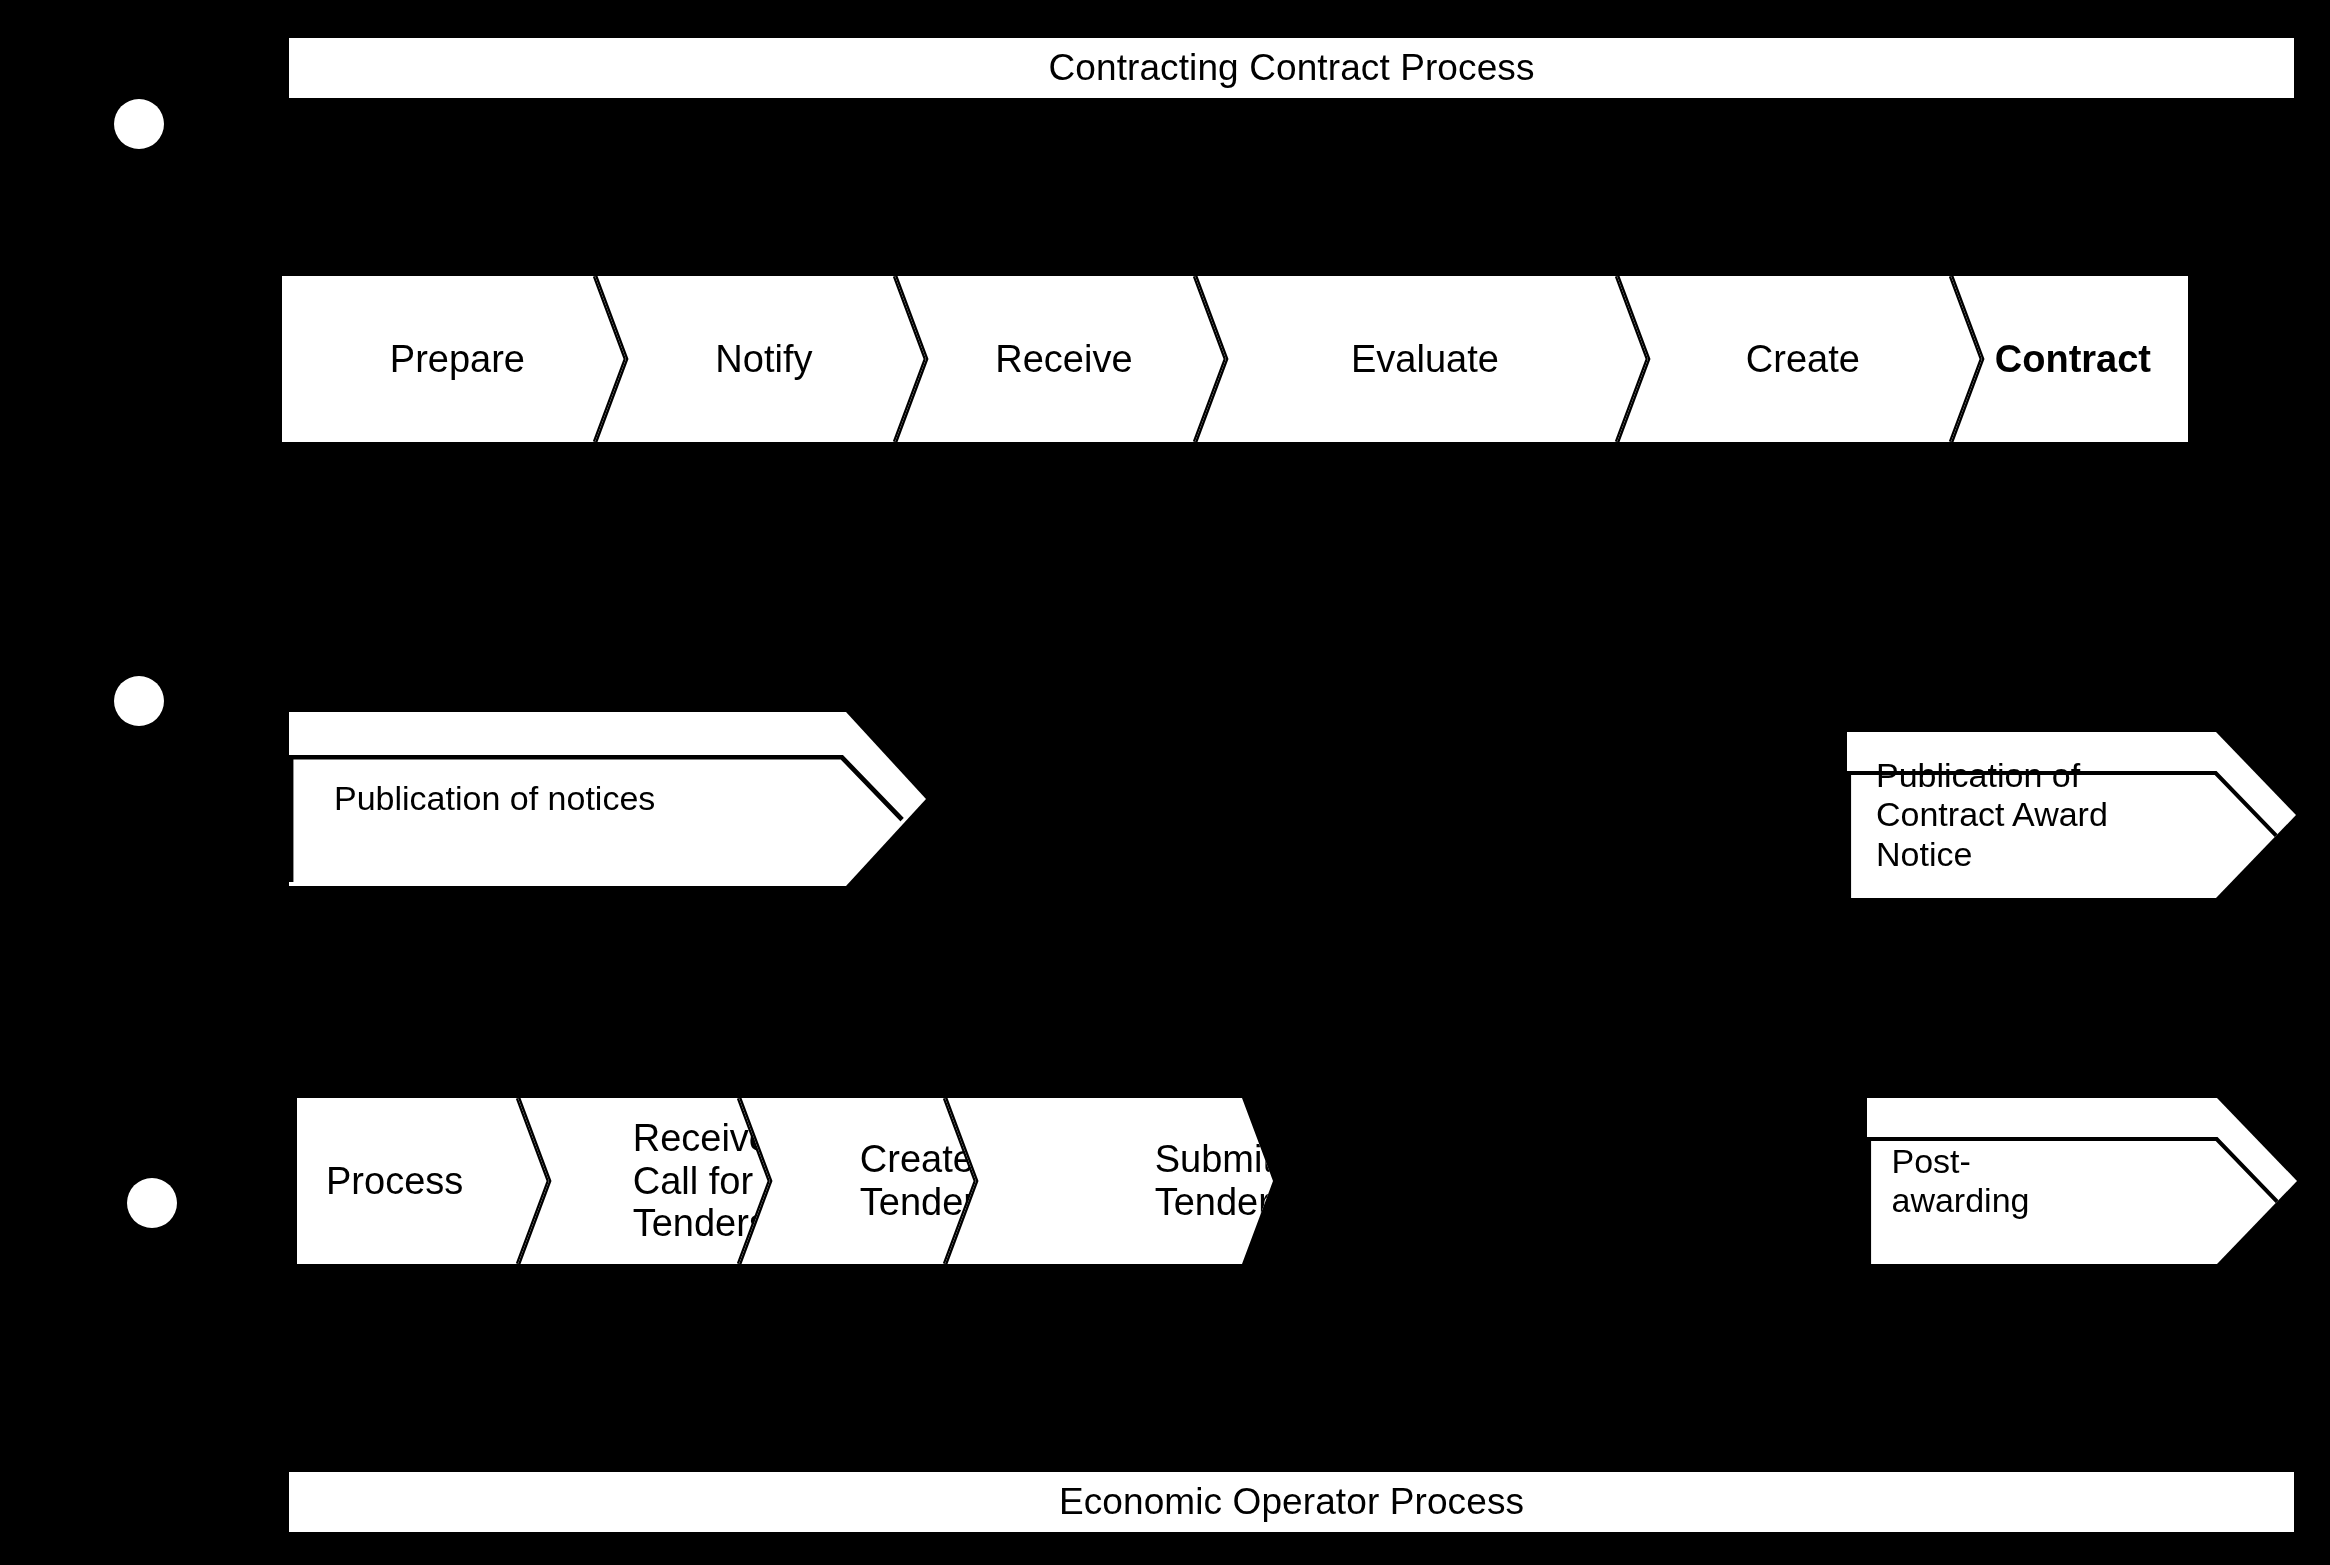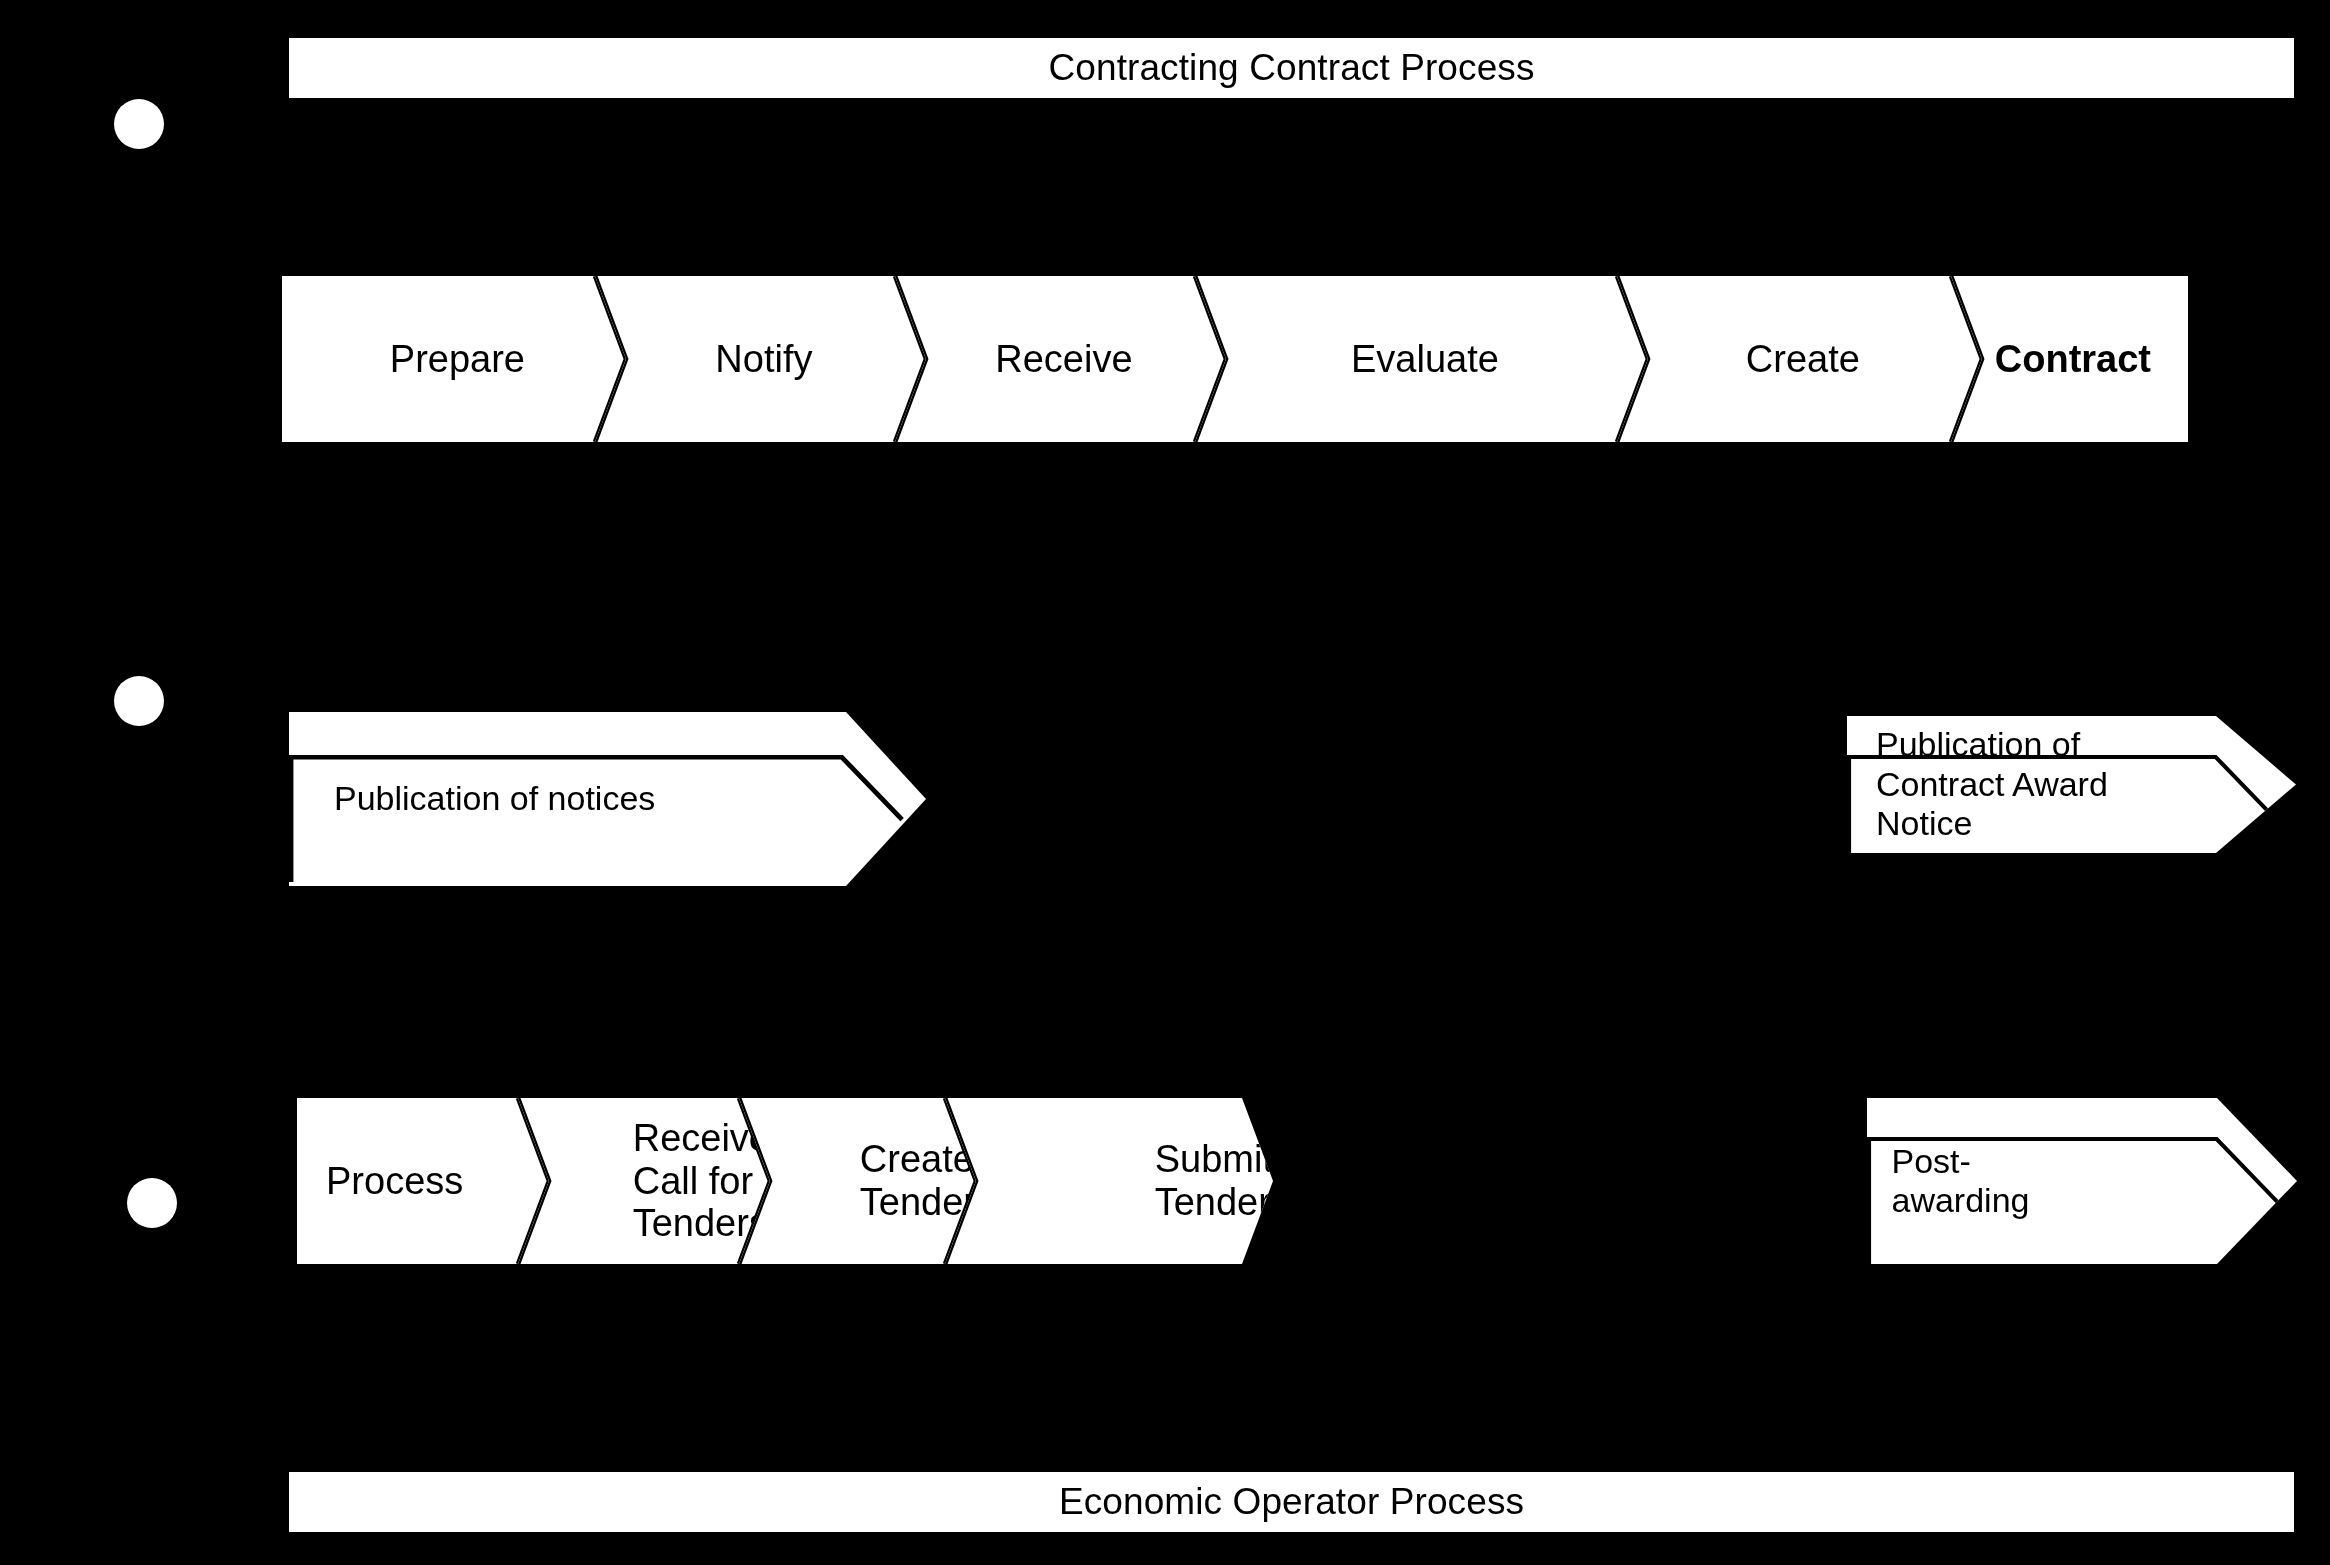--- a/index.html
+++ b/index.html
@@ -148,21 +148,21 @@
     padding-left: 45px;
   }
   
   #arrow-pub-notices-ghost {
     position: absolute;
     left: 289px; top: 712px; width: 637px; height: 174px;
     background: #ffffff;
   }
 
   #arrow-caw {
-    left: 1847px; top: 716px; width: 449px; height: 137px;
+    left: 1847px; top: 732px; width: 449px; height: 166px;
     padding-left: 29px;
   }
   #arrow-post-awarding {
     left: 1867px; top: 1098px; width: 430px; height: 166px;
     padding-left: 24.5px;
   }
 
   .outline-svg {
     position: absolute;
     left: 0; top: 0;

